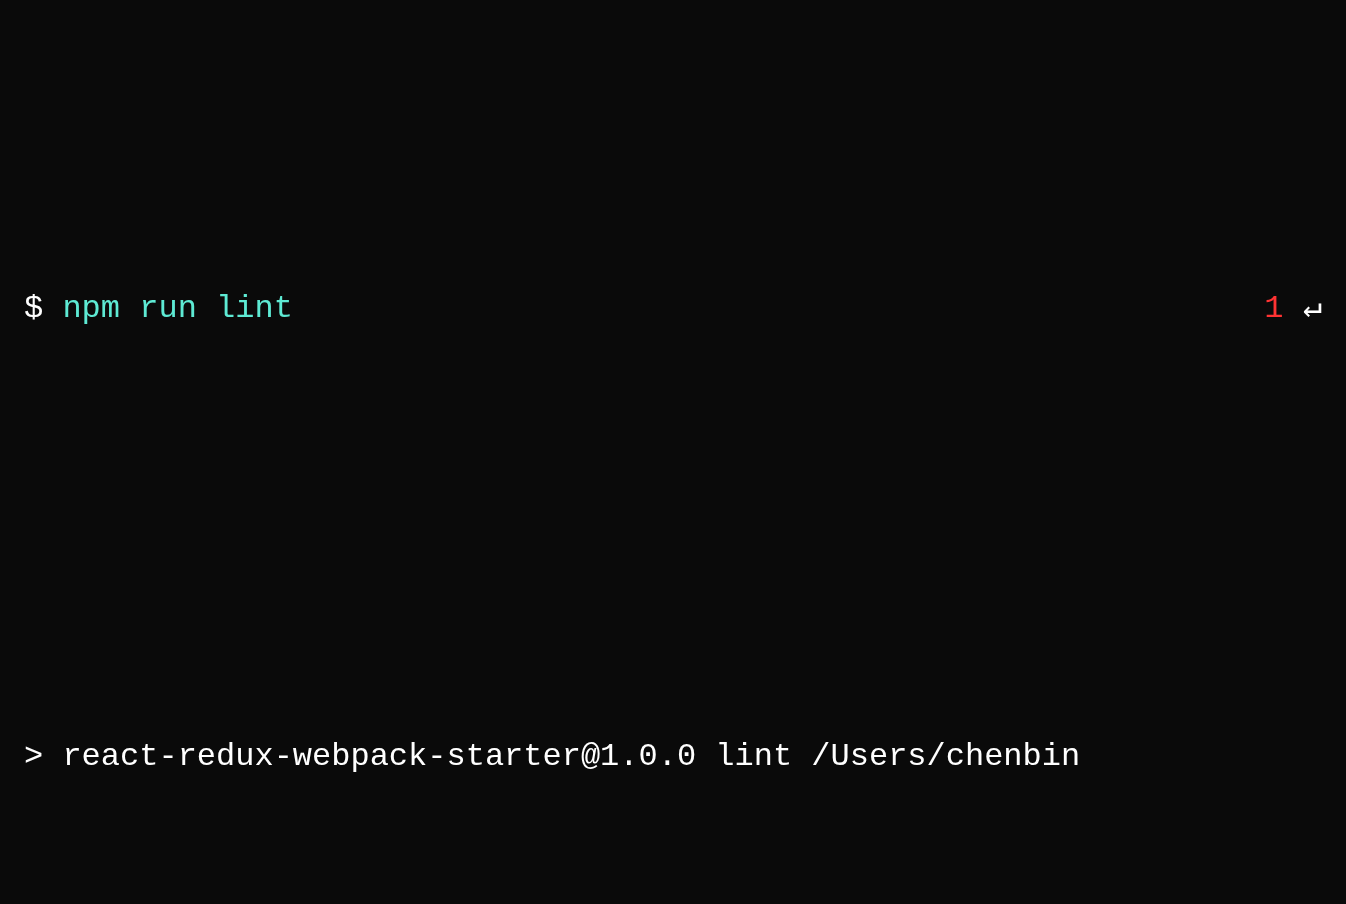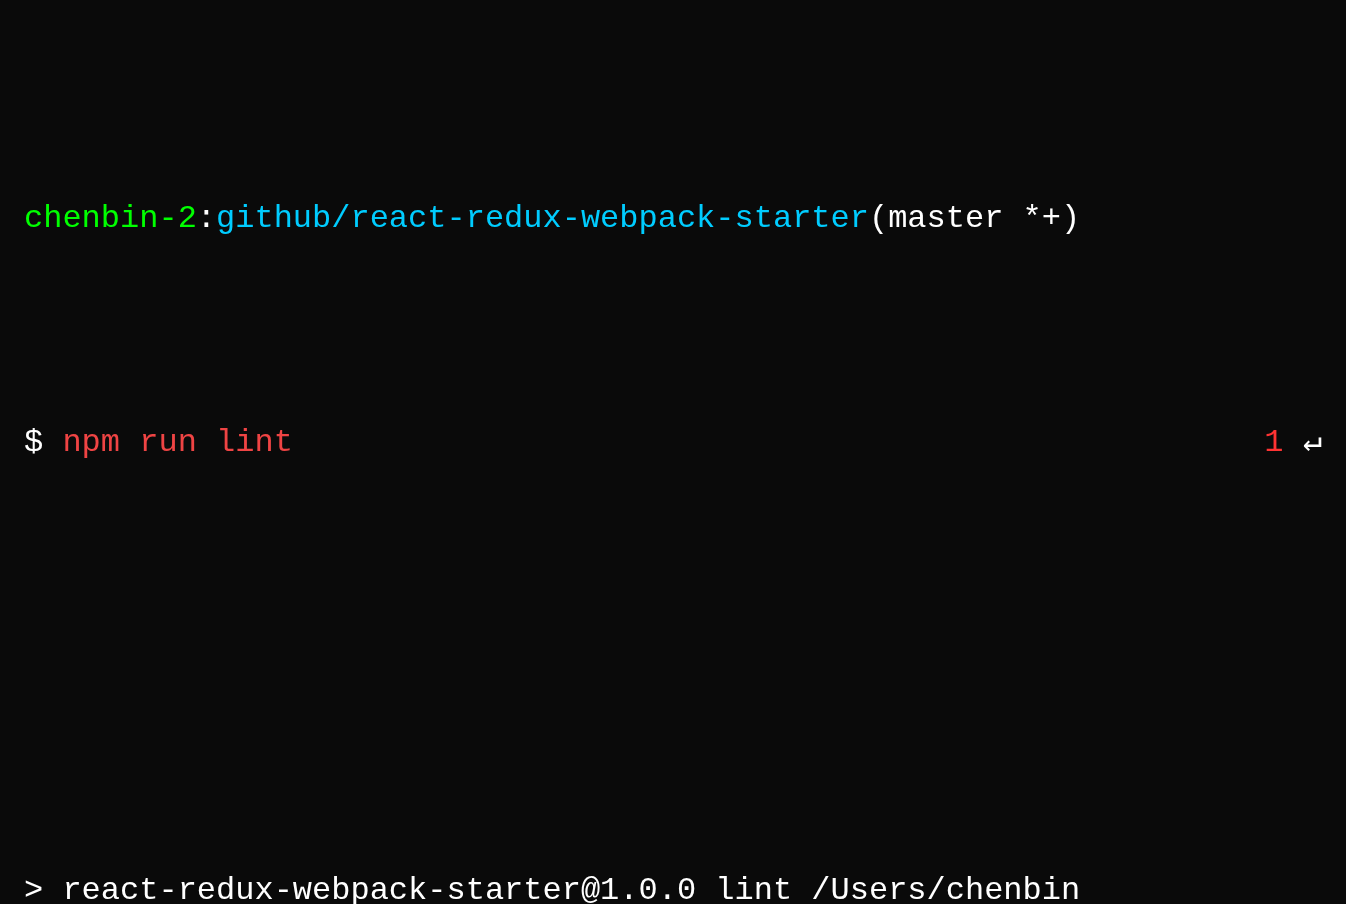--- a/index.html
+++ b/index.html
@@ -18,21 +18,21 @@
       line-height: 1.4;
       padding: 18px 24px;
     }
 
     .terminal {
       color: #ffffff;
       white-space: pre-wrap;
       word-break: break-all;
     }
 
-    .green { color: #ef4444; }
+    .green { color: #5eead4; }
     .bright-green { color: #00ff00; }
     .cyan { color: #00ccff; }
     .red { color: #ff3333; }
     .white { color: #ffffff; }
 
     .line {
       display: block;
       min-height: 1.4em;
     }
 
@@ -40,21 +40,20 @@
       display: flex;
       align-items: baseline;
     }
   </style>
 </head>
 <body>
 
 <div class="terminal">
 
   
-  <span class="line"><span class="bright-green">chenbin-2</span><span class="white">:</span><span class="cyan">github/react-redux-webpack-starter</span><span class="white">(master *+)</span></span>
 
   
   <div class="prompt-line">
     <span class="white">$</span>
     <span class="green"> npm run lint</span>
     <span style="flex:1"></span>
     <span class="red">1</span>
     <span class="white"> ↵</span>
   </div>
 

